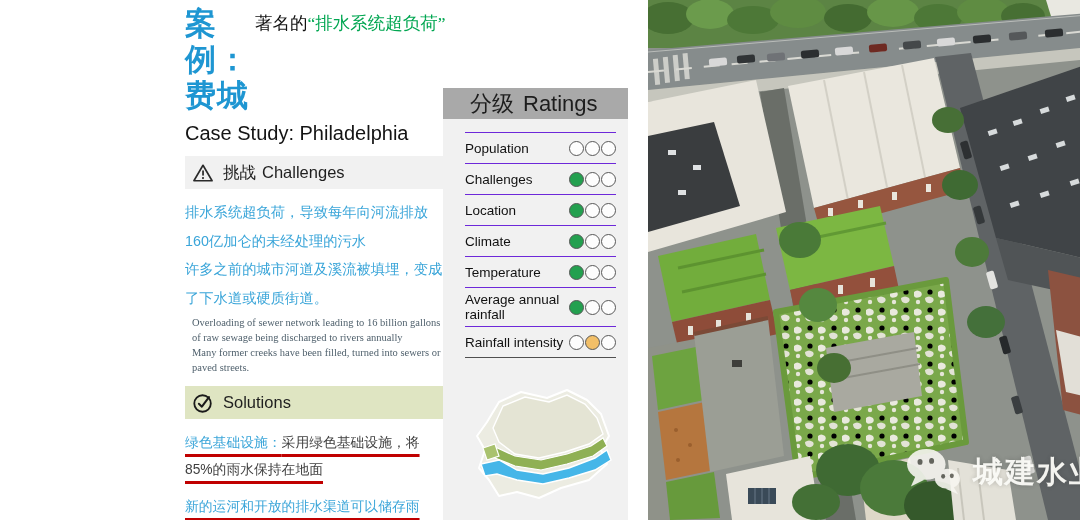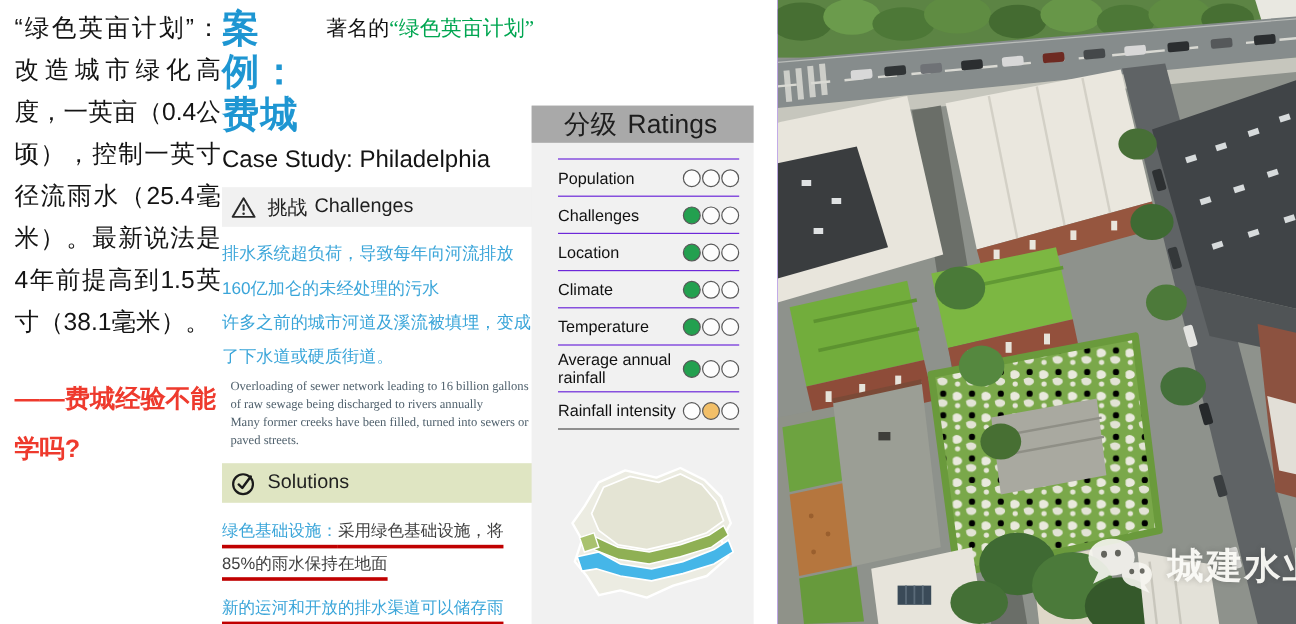--- a/index.html
+++ b/index.html
@@ -55,29 +55,25 @@
   .photo{position:absolute;left:648px;top:0;width:452px;height:520px;overflow:hidden;background:#6d28d9;}
   .watermark{position:absolute;left:255px;top:446px;display:flex;align-items:center;gap:8px;opacity:.95;}
   .watermark-text{color:#fbfbf7;font-size:30px;font-weight:700;letter-spacing:2px;
                   text-shadow:0 0 5px rgba(40,40,40,.25);white-space:nowrap;}
 </style>
 </head>
 <body>
 
 <div class="stage">
 
-  <div class="left-col">
-    <div class="left-par">“绿色英亩计划”：改造城市绿化高度，一英亩（0.4公顷），控制一英寸径流雨水（25.4毫米）。最新说法是4年前提高到1.5英寸（38.1毫米）。</div>
-    <div class="left-q">——费城经验不能学吗?</div>
-  </div>
 
   <div class="case-col">
     <div class="title-row">
       <span class="title-zh">案例：费城</span>
-      <span class="title-note"><span>著名的</span><span class="green">“绿色英亩计划”</span></span>
+      <span class="title-note"><span>著名的</span><span class="green">“排水系统超负荷”</span></span>
     </div>
     <div class="subtitle">Case Study: Philadelphia</div>
 
     <div class="section-bar">
       <span class="bar-icon">
         <svg width="22" height="20" viewBox="0 0 24 22">
             <path d="M12 2.5 L22 19.5 H2 Z" fill="none" stroke="#2a2a2a" stroke-width="1.8" stroke-linejoin="round"></path>
             <rect x="11.1" y="8" width="1.9" height="6" rx="0.9" fill="#2a2a2a"></rect>
             <circle cx="12" cy="16.6" r="1.15" fill="#2a2a2a"></circle>
           </svg>

